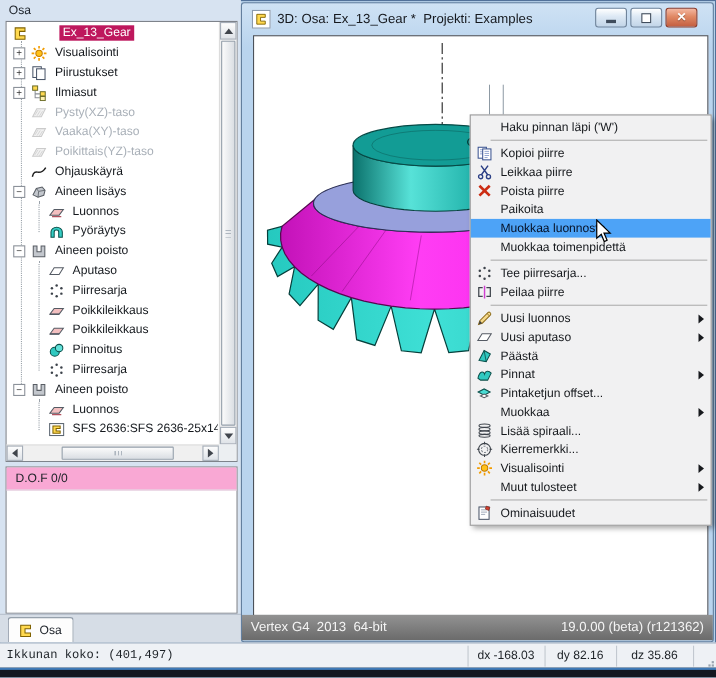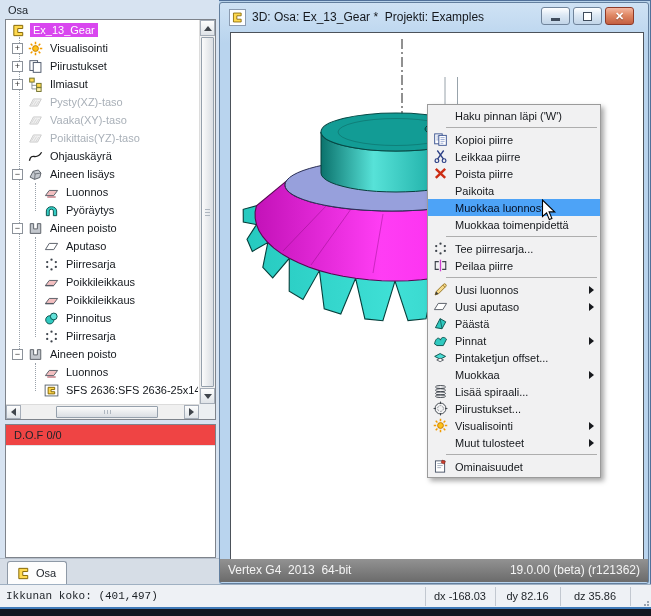--- a/index.html
+++ b/index.html
@@ -15,21 +15,21 @@
   .dock{position:absolute;left:0;top:0;width:219px;height:584px;background:#d7e3f1;}
   .dock-header{position:absolute;left:8px;top:4px;font-size:11px;color:#20262e;}
   .tree-box{position:absolute;left:5px;top:19px;width:211px;height:401px;background:#fff;border:1px solid #7e838b;box-sizing:border-box;}
   .tree-view{position:absolute;left:1px;top:1px;right:17px;bottom:16px;overflow:hidden;}
   .dot-v{position:absolute;width:0;border-left:1px dotted #9aa2aa;}
   .trow{display:flex;align-items:center;height:18px;white-space:nowrap;position:relative;}
   .expander{flex:none;width:9px;height:9px;box-sizing:content-box;border:1px solid #8c929a;background:#fff;
     font-size:9px;line-height:8px;text-align:center;margin-right:4px;color:#333;}
   .icon16{width:16px;height:16px;display:inline-flex;align-items:center;justify-content:center;margin-right:4px;flex:none;}
   .tlabel{padding:1px 3px;color:#14181d;}
-  .tlabel.sel{background:#d946ef;color:#fff;}
+  .tlabel.sel{background:#be185d;color:#fff;margin-left:24px;}
   .trow.disabled .tlabel{color:#a9b0b8;}
   .trow.disabled .icon16{filter:grayscale(1) opacity(.55);}
 
   
   .vscroll{position:absolute;top:0;right:0;width:16px;bottom:15px;background:#f0f0f0;border-left:1px solid #dcdcdc;box-sizing:border-box;}
   .hscroll{position:absolute;left:0;right:16px;bottom:0;height:15px;background:#f0f0f0;border-top:1px solid #dcdcdc;box-sizing:border-box;}
   .scroll-corner{position:absolute;right:0;bottom:0;width:16px;height:15px;background:#eceff2;}
   .sbtn{position:absolute;background:linear-gradient(#fdfdfd,#dfe3e8);border:1px solid #a5adb8;box-sizing:border-box;
     display:flex;align-items:center;justify-content:center;}
   .vs-up{top:0;left:0;right:0;height:16px;}
@@ -43,21 +43,21 @@
   .hs-thumb{position:absolute;top:1px;bottom:1px;left:50px;width:100px;background:linear-gradient(#fbfbfb,#dadee3);
     border:1px solid #95a0ac;border-radius:1px;}
   .hs-thumb::after{content:"";position:absolute;top:3px;bottom:3px;left:50%;width:7px;margin-left:-3px;
     background:repeating-linear-gradient(to right,#aeb6bf 0 1px,transparent 1px 3px);}
   .tri-up{width:0;height:0;border:4px solid transparent;border-bottom:5px solid #40454c;margin-top:-4px;}
   .tri-down{width:0;height:0;border:4px solid transparent;border-top:5px solid #40454c;margin-bottom:-4px;}
   .tri-left{width:0;height:0;border:4px solid transparent;border-right:5px solid #40454c;margin-left:-4px;}
   .tri-right{width:0;height:0;border:4px solid transparent;border-left:5px solid #40454c;margin-right:-4px;}
 
   .dof-box{position:absolute;left:5px;top:424px;width:211px;height:134px;background:#fff;border:1px solid #7e838b;box-sizing:border-box;}
-  .dof-header{height:20px;background:#ef4444;border-bottom:1px solid #e2e4e8;display:flex;align-items:center;padding-left:8px;color:#20242a;}
+  .dof-header{height:20px;background:#f9a8d4;border-bottom:1px solid #e2e4e8;display:flex;align-items:center;padding-left:8px;color:#20242a;}
 
   .tab-strip{position:absolute;left:0;top:558px;width:219px;height:26px;background:#d6dde6;border-top:1px solid #b7c0cc;box-sizing:border-box;}
   .tab{position:absolute;left:7px;top:2px;height:23px;min-width:48px;background:#fdfdfd;border:1px solid #8e99a6;border-bottom:none;
     border-radius:3px 3px 0 0;display:flex;align-items:center;gap:5px;padding:0 10px 0 7px;box-sizing:border-box;}
 
   
   .win3d{position:absolute;left:219px;top:2px;width:430px;height:582px;background:linear-gradient(#cfe2f4,#b9d4ee 40px,#b9d4ee);
     border:1px solid #637f9e;border-radius:3px;box-sizing:border-box;}
   .titlebar{position:absolute;left:0;top:0;right:0;height:28px;}
   .title-icon{position:absolute;left:9px;top:6px;width:17px;height:17px;background:#fff;border:1px solid #8b9bb0;
@@ -70,21 +70,21 @@
   .wbtn .rest-glyph{width:7px;height:7px;border:1.5px solid #3f4c5c;background:#fff;}
   .wbtn.close{background:linear-gradient(#f4b7a1,#e08864 45%,#c35f41);border-color:#8e3a28;}
   .wbtn.close .x-glyph{color:#fff;font-weight:bold;font-size:11px;line-height:1;text-shadow:0 1px 1px rgba(0,0,0,.35);}
   .canvas3d{position:absolute;left:10px;top:29px;width:412px;height:526px;background:#fff;border:1px solid #4c525a;box-sizing:content-box;}
   .infobar{position:absolute;left:0;right:0;bottom:1px;height:23px;background:linear-gradient(#929292,#6b6b6b);
     color:#f4f4f4;font-size:12px;}
   .infobar .il{position:absolute;left:8px;top:4px;white-space:pre;}
   .infobar .ir{position:absolute;right:8px;top:4px;white-space:pre;}
 
   
-  .context-menu{position:absolute;left:427px;top:104px;width:174px;background:#f1f1f2;border:1px solid #9b9b9b;
+  .context-menu{position:absolute;left:427px;top:104px;width:220px;background:#f1f1f2;border:1px solid #9b9b9b;
     box-shadow:3px 3px 5px rgba(0,0,0,.35);padding:2px 0;z-index:10;box-sizing:border-box;}
   .mi{height:17px;display:flex;align-items:center;padding:0 6px 0 4px;position:relative;color:#15181c;}
   .mi .icon16{margin-right:7px;}
   .mi.hl{background:#4da3f7;color:#061024;}
   .mlabel{white-space:nowrap;}
   .sub-arrow{position:absolute;right:6px;top:4.5px;width:0;height:0;border-left:5px solid #17191d;
     border-top:4px solid transparent;border-bottom:4px solid transparent;}
   .msep{height:1px;background:#aeaeae;margin:3px 3px 3px 18px;}
 
   
@@ -595,21 +595,21 @@
       <span class="mlabel">Lisää spiraali...</span>
     </div>
     <div class="mi">
       <span class="icon16">
         <svg viewBox="0 0 16 16" width="15" height="15">
           <circle cx="8" cy="8" r="5.8" fill="none" stroke="#3c424a"></circle>
           <circle cx="8" cy="8" r="3.1" fill="none" stroke="#80868e" stroke-dasharray="2 1.3"></circle>
           <path d="M8 .6V3.2M8 12.8V15.4M.6 8H3.2M12.8 8H15.4" stroke="#3c424a"></path>
         </svg>
       </span>
-      <span class="mlabel">Piirustukset...</span>
+      <span class="mlabel">Kierremerkki...</span>
     </div>
     <div class="mi">
       <span class="icon16">
         <svg viewBox="0 0 16 16" width="15" height="15">
           <g stroke="#f29c00" stroke-width="1.6">
             <path d="M8 .8V3.4M8 12.6V15.2M.8 8H3.4M12.6 8H15.2M2.9 2.9l1.8 1.8M11.3 11.3l1.8 1.8M13.1 2.9l-1.8 1.8M4.7 11.3l-1.8 1.8"></path>
           </g>
           <circle cx="8" cy="8" r="3.1" fill="#ffc21a" stroke="#c47b00"></circle>
         </svg>
       </span>

